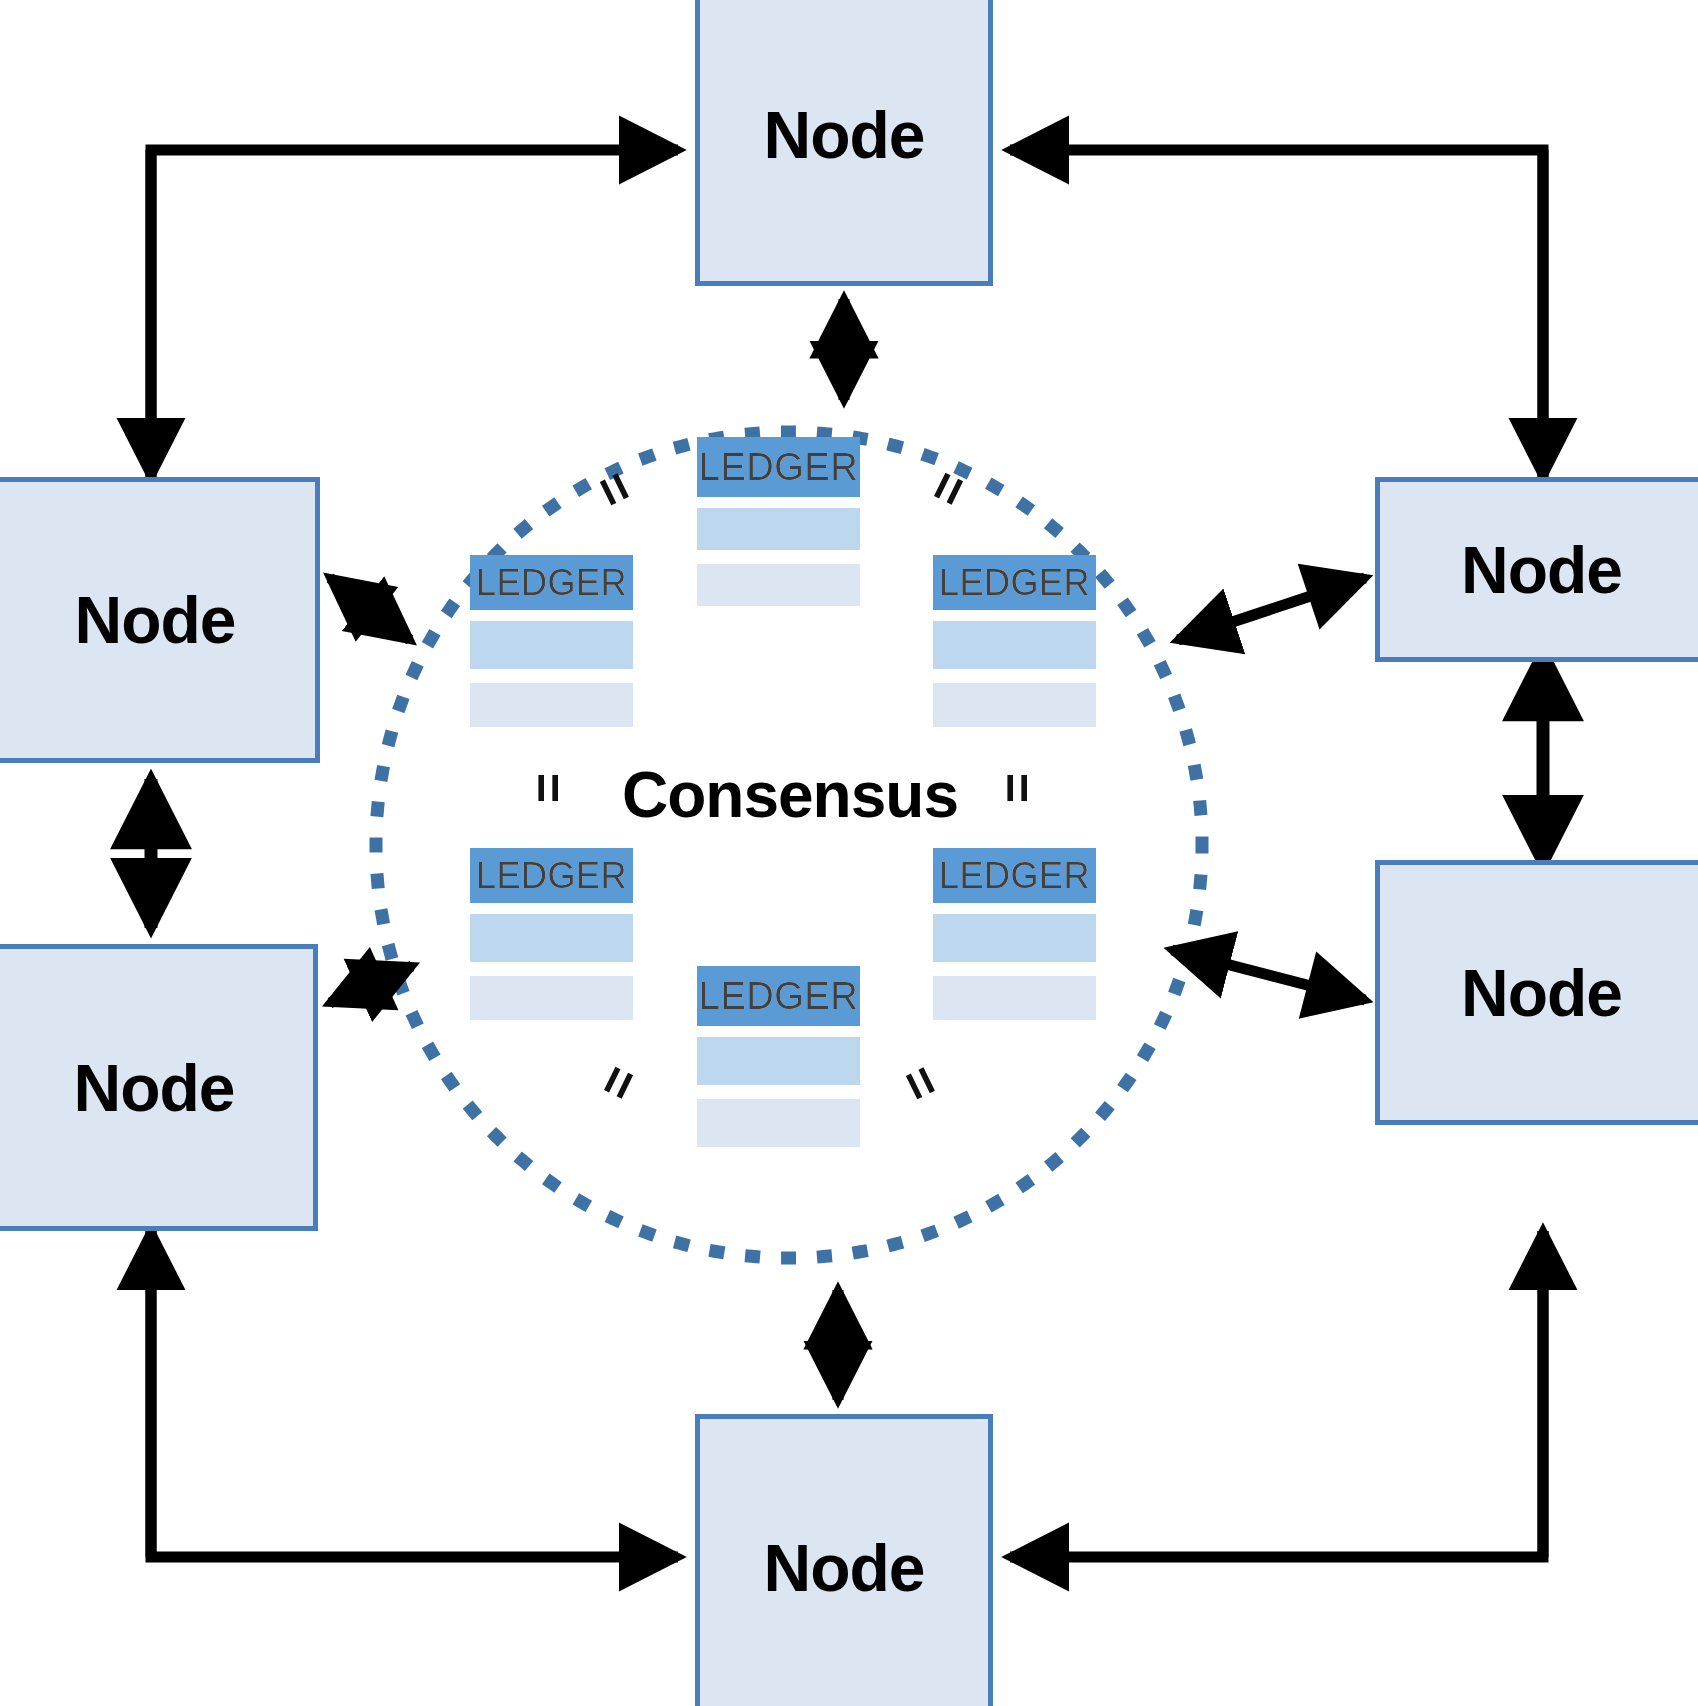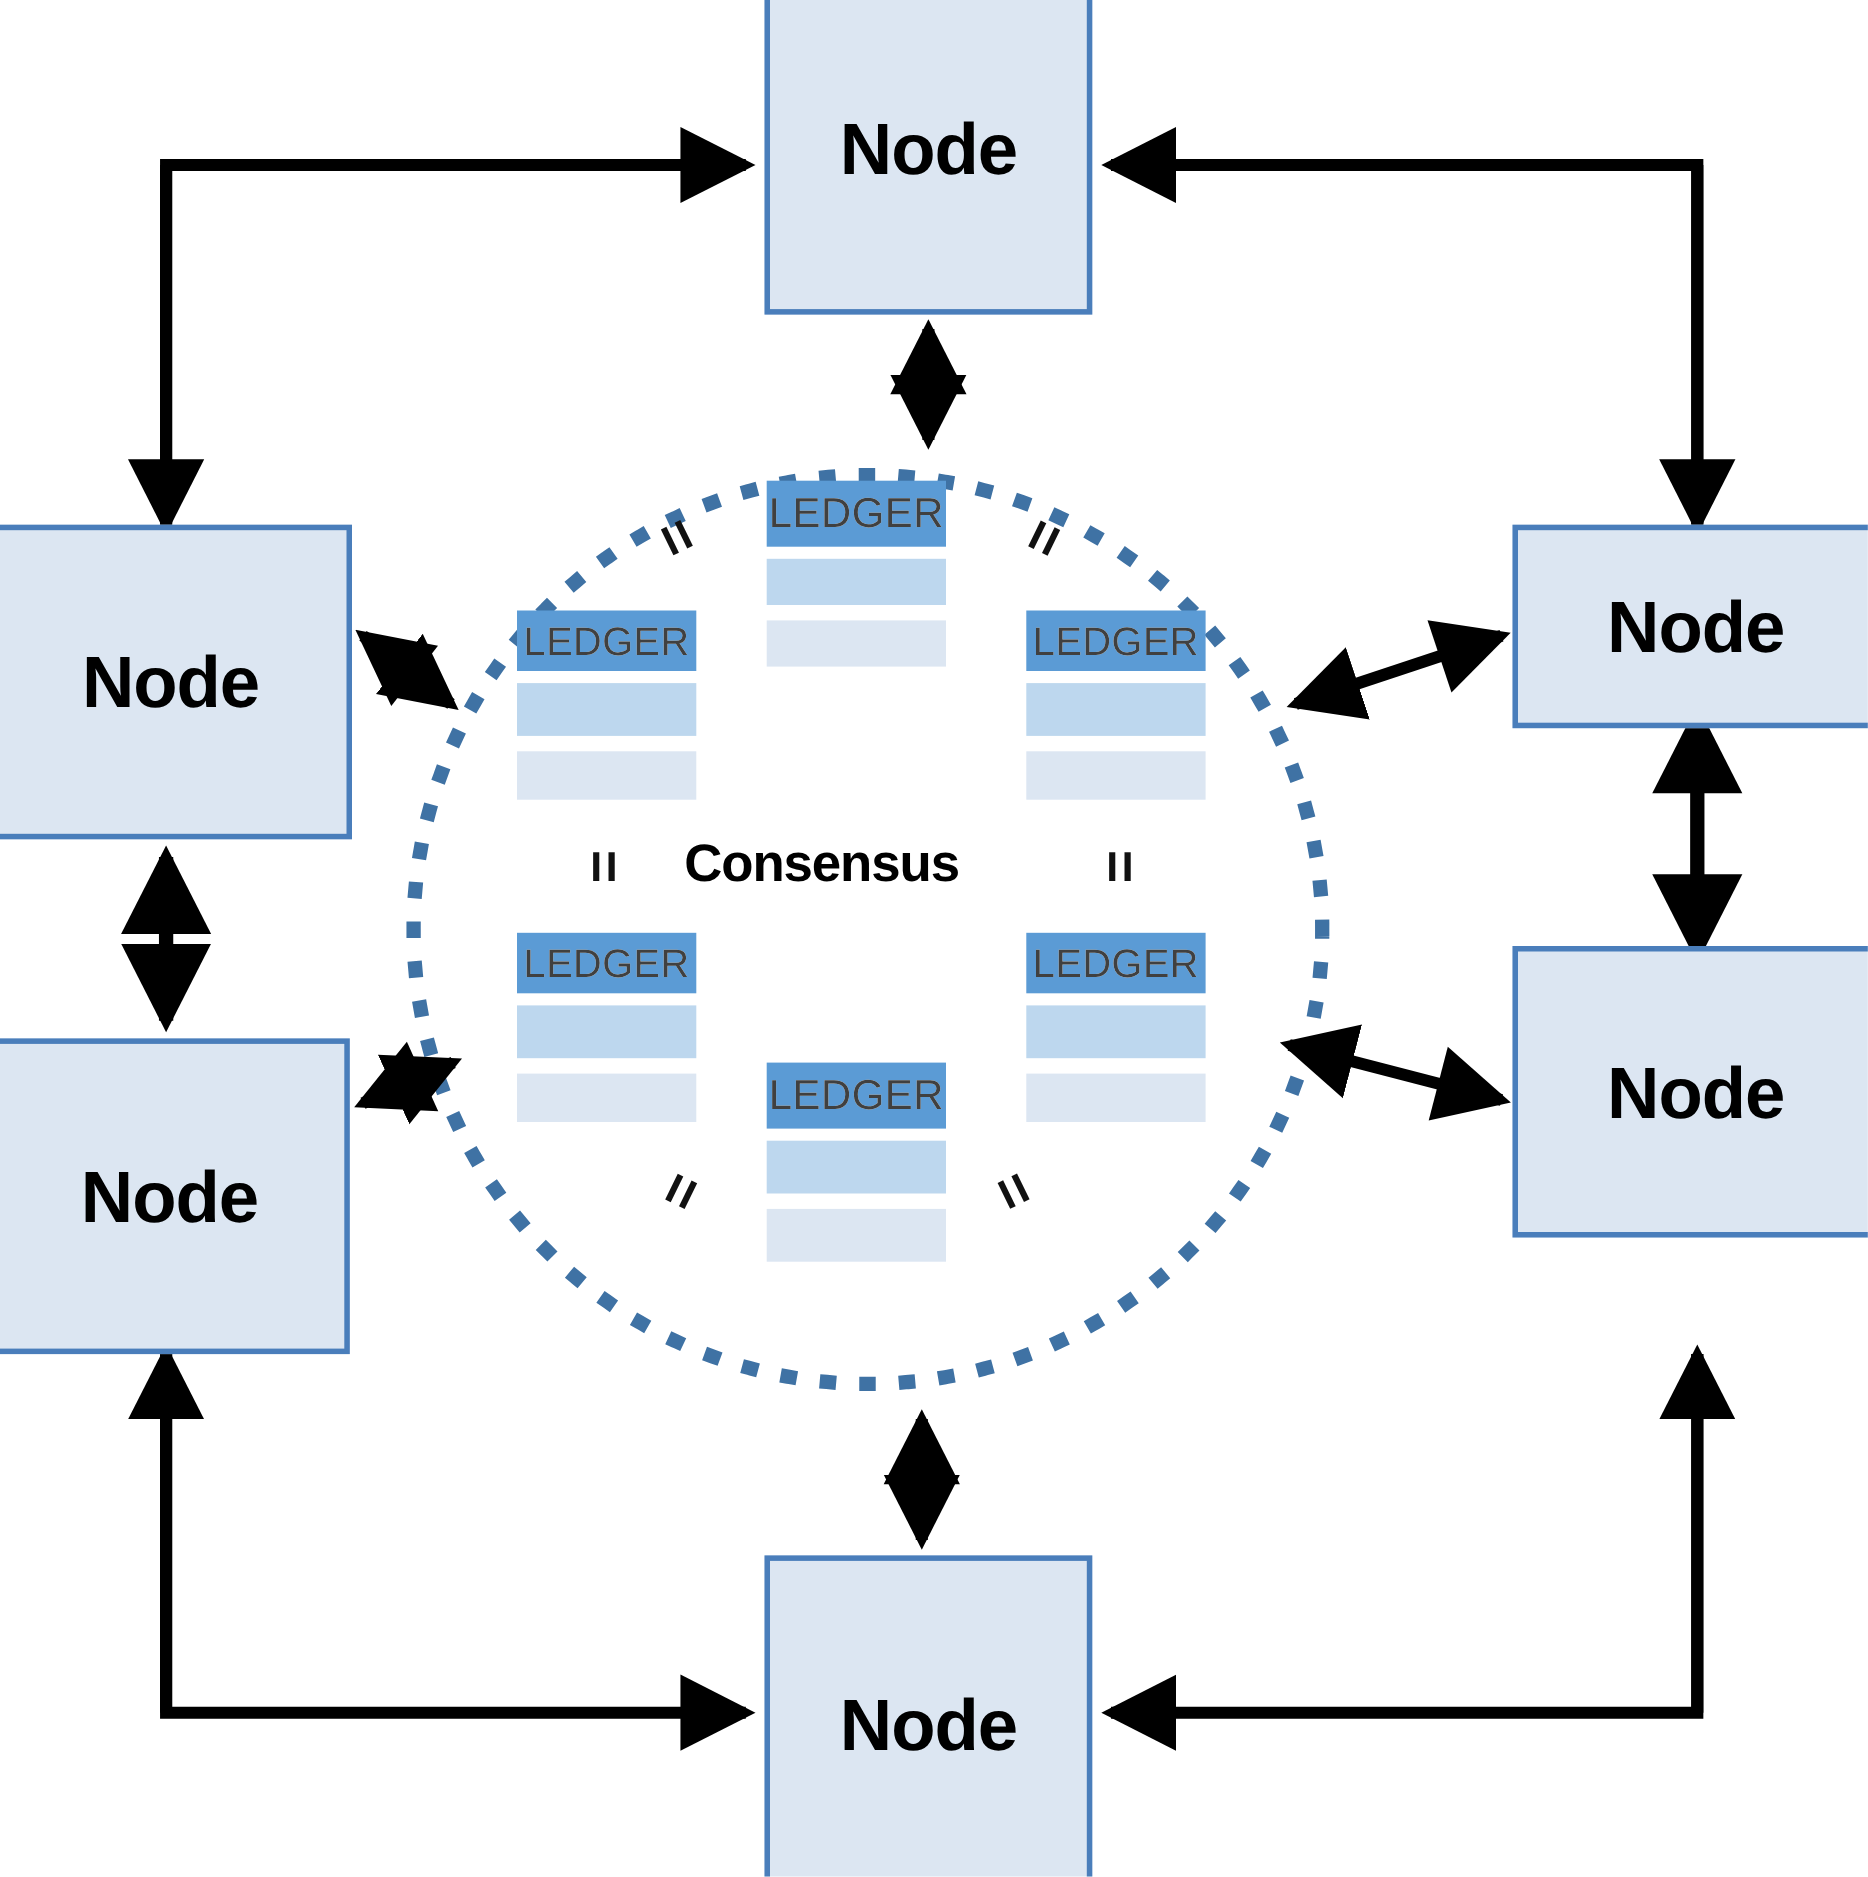--- a/index.html
+++ b/index.html
@@ -62,21 +62,21 @@
   .ledger-row {
     box-sizing: border-box;
   }
   .ledger-row.band-a { background: #bdd7ee; }
   .ledger-row.band-b { background: #dce6f2; }
   
   .consensus-label {
     position: absolute;
     font-family: "Liberation Sans", sans-serif;
     font-weight: bold;
-    font-size: 48px;
+    font-size: 64px;
     color: #000000;
     white-space: nowrap;
     letter-spacing: -1px;
   }
   
   .eq-mark {
     position: absolute;
     font-family: "Liberation Sans", sans-serif;
     font-weight: bold;
     font-size: 52px;

